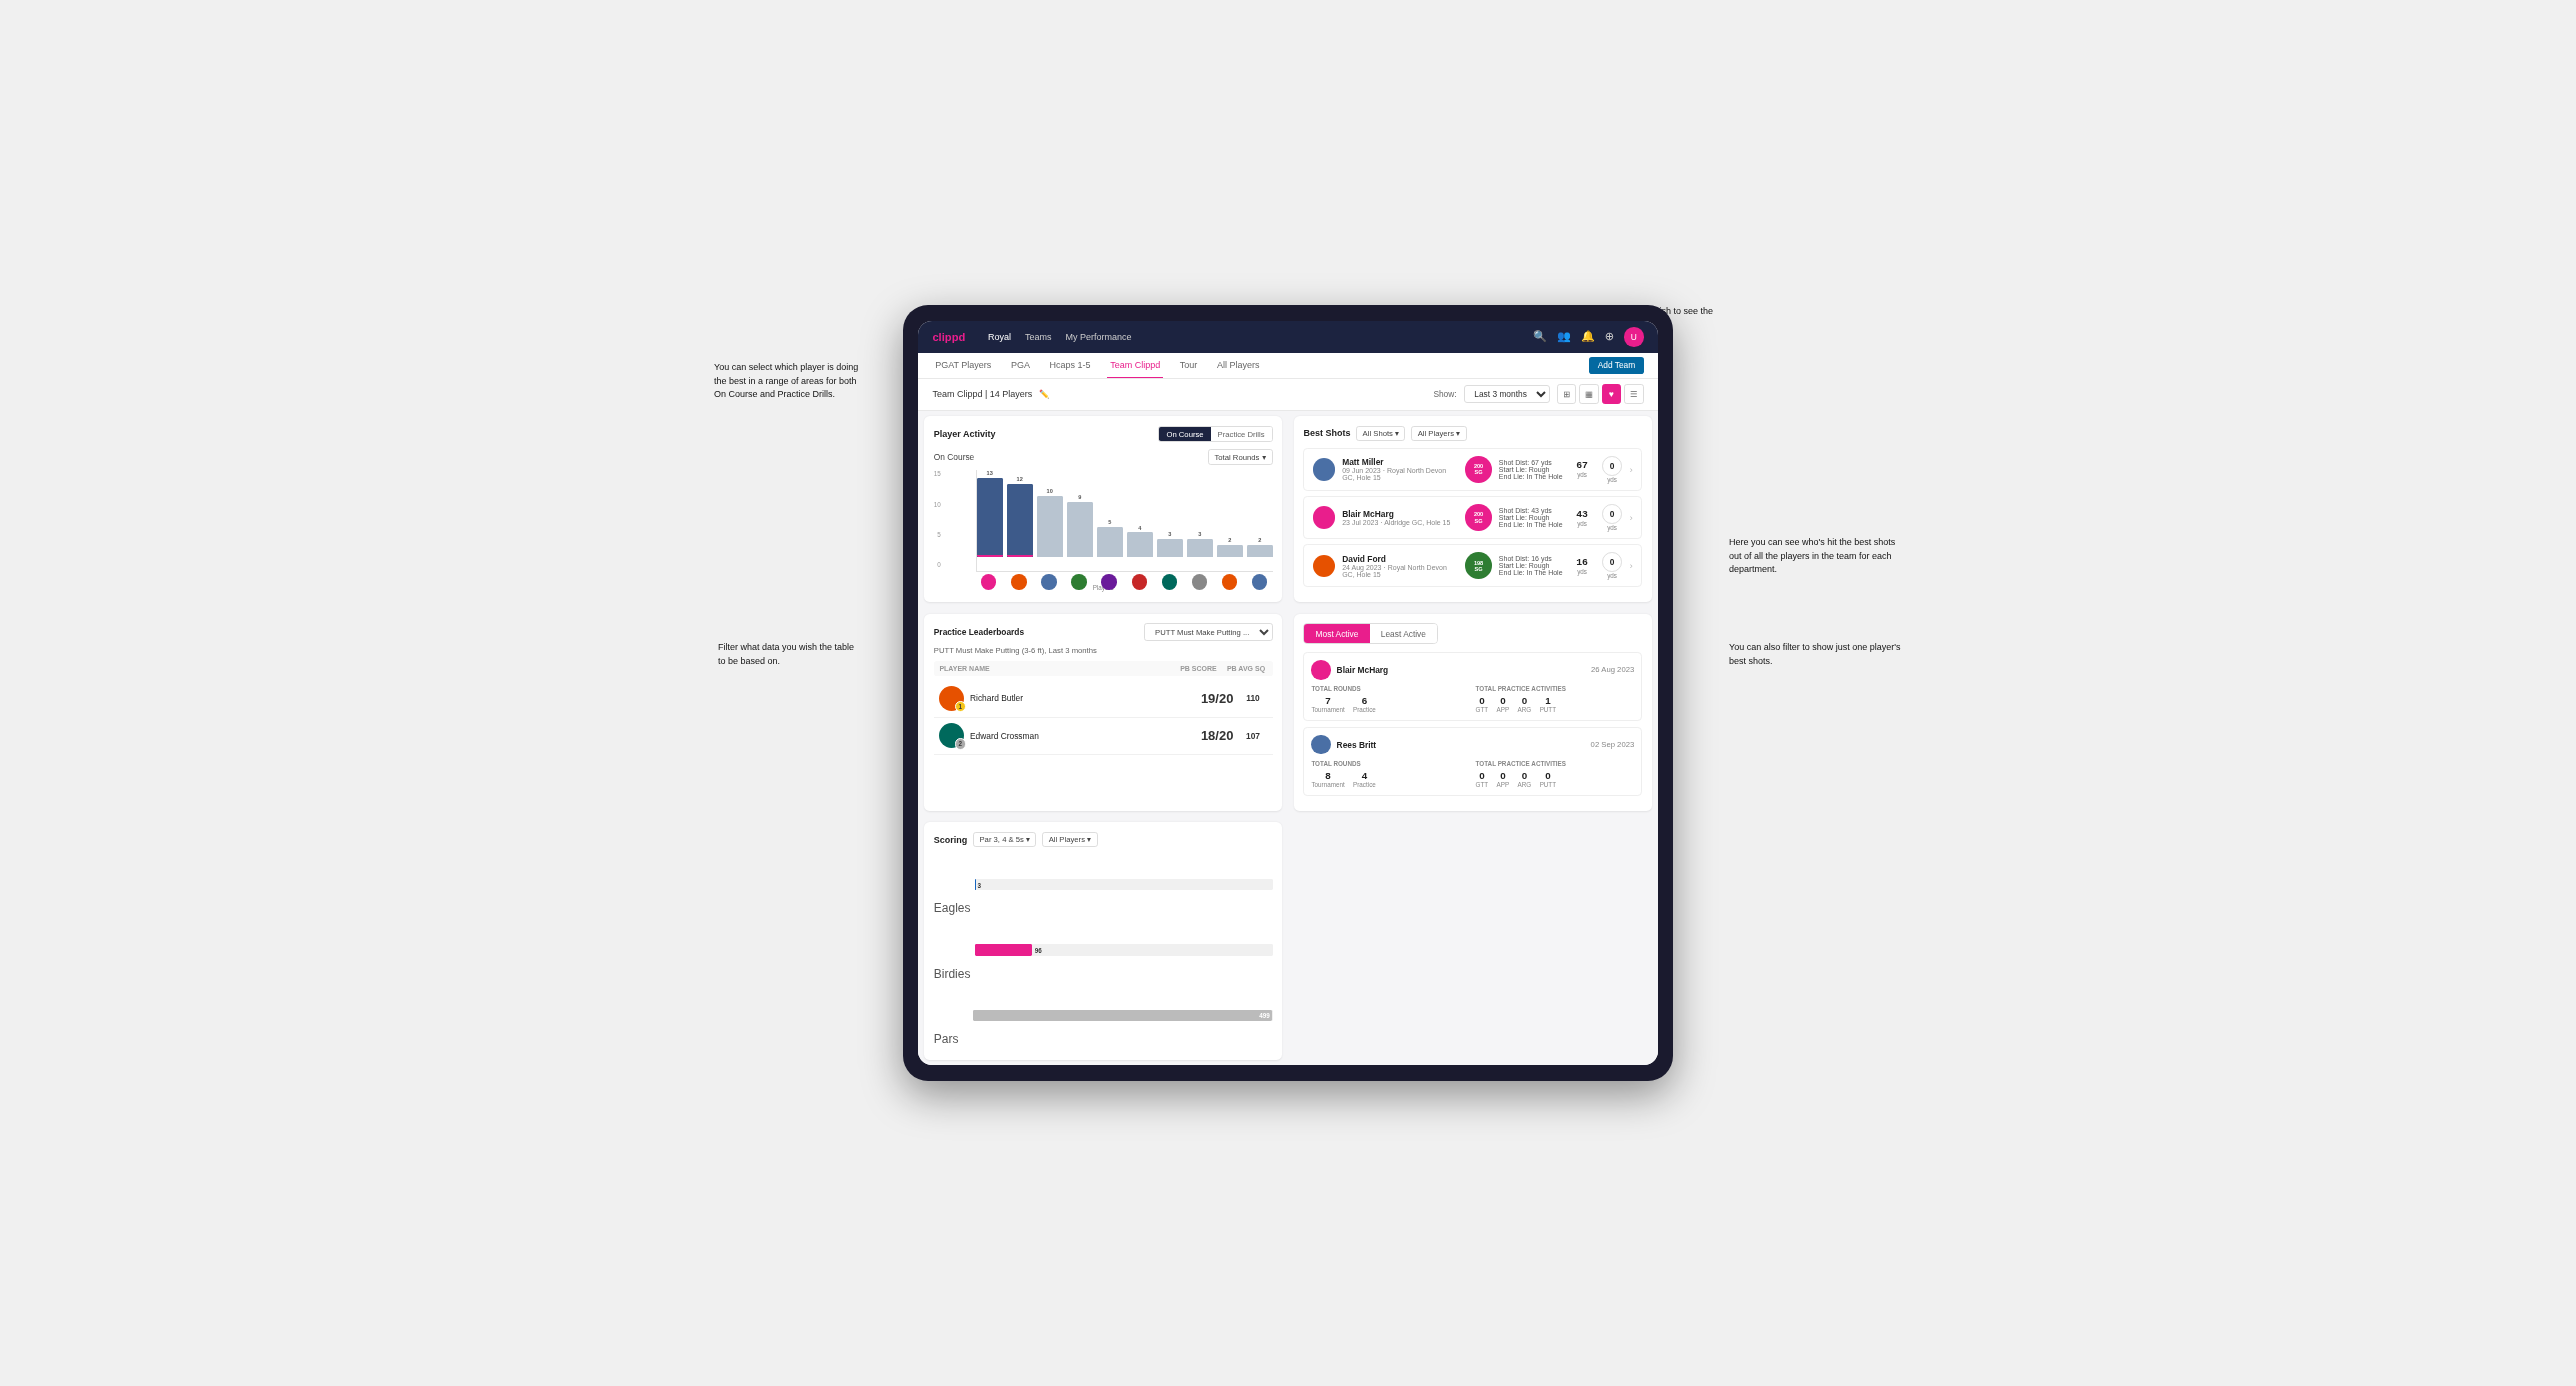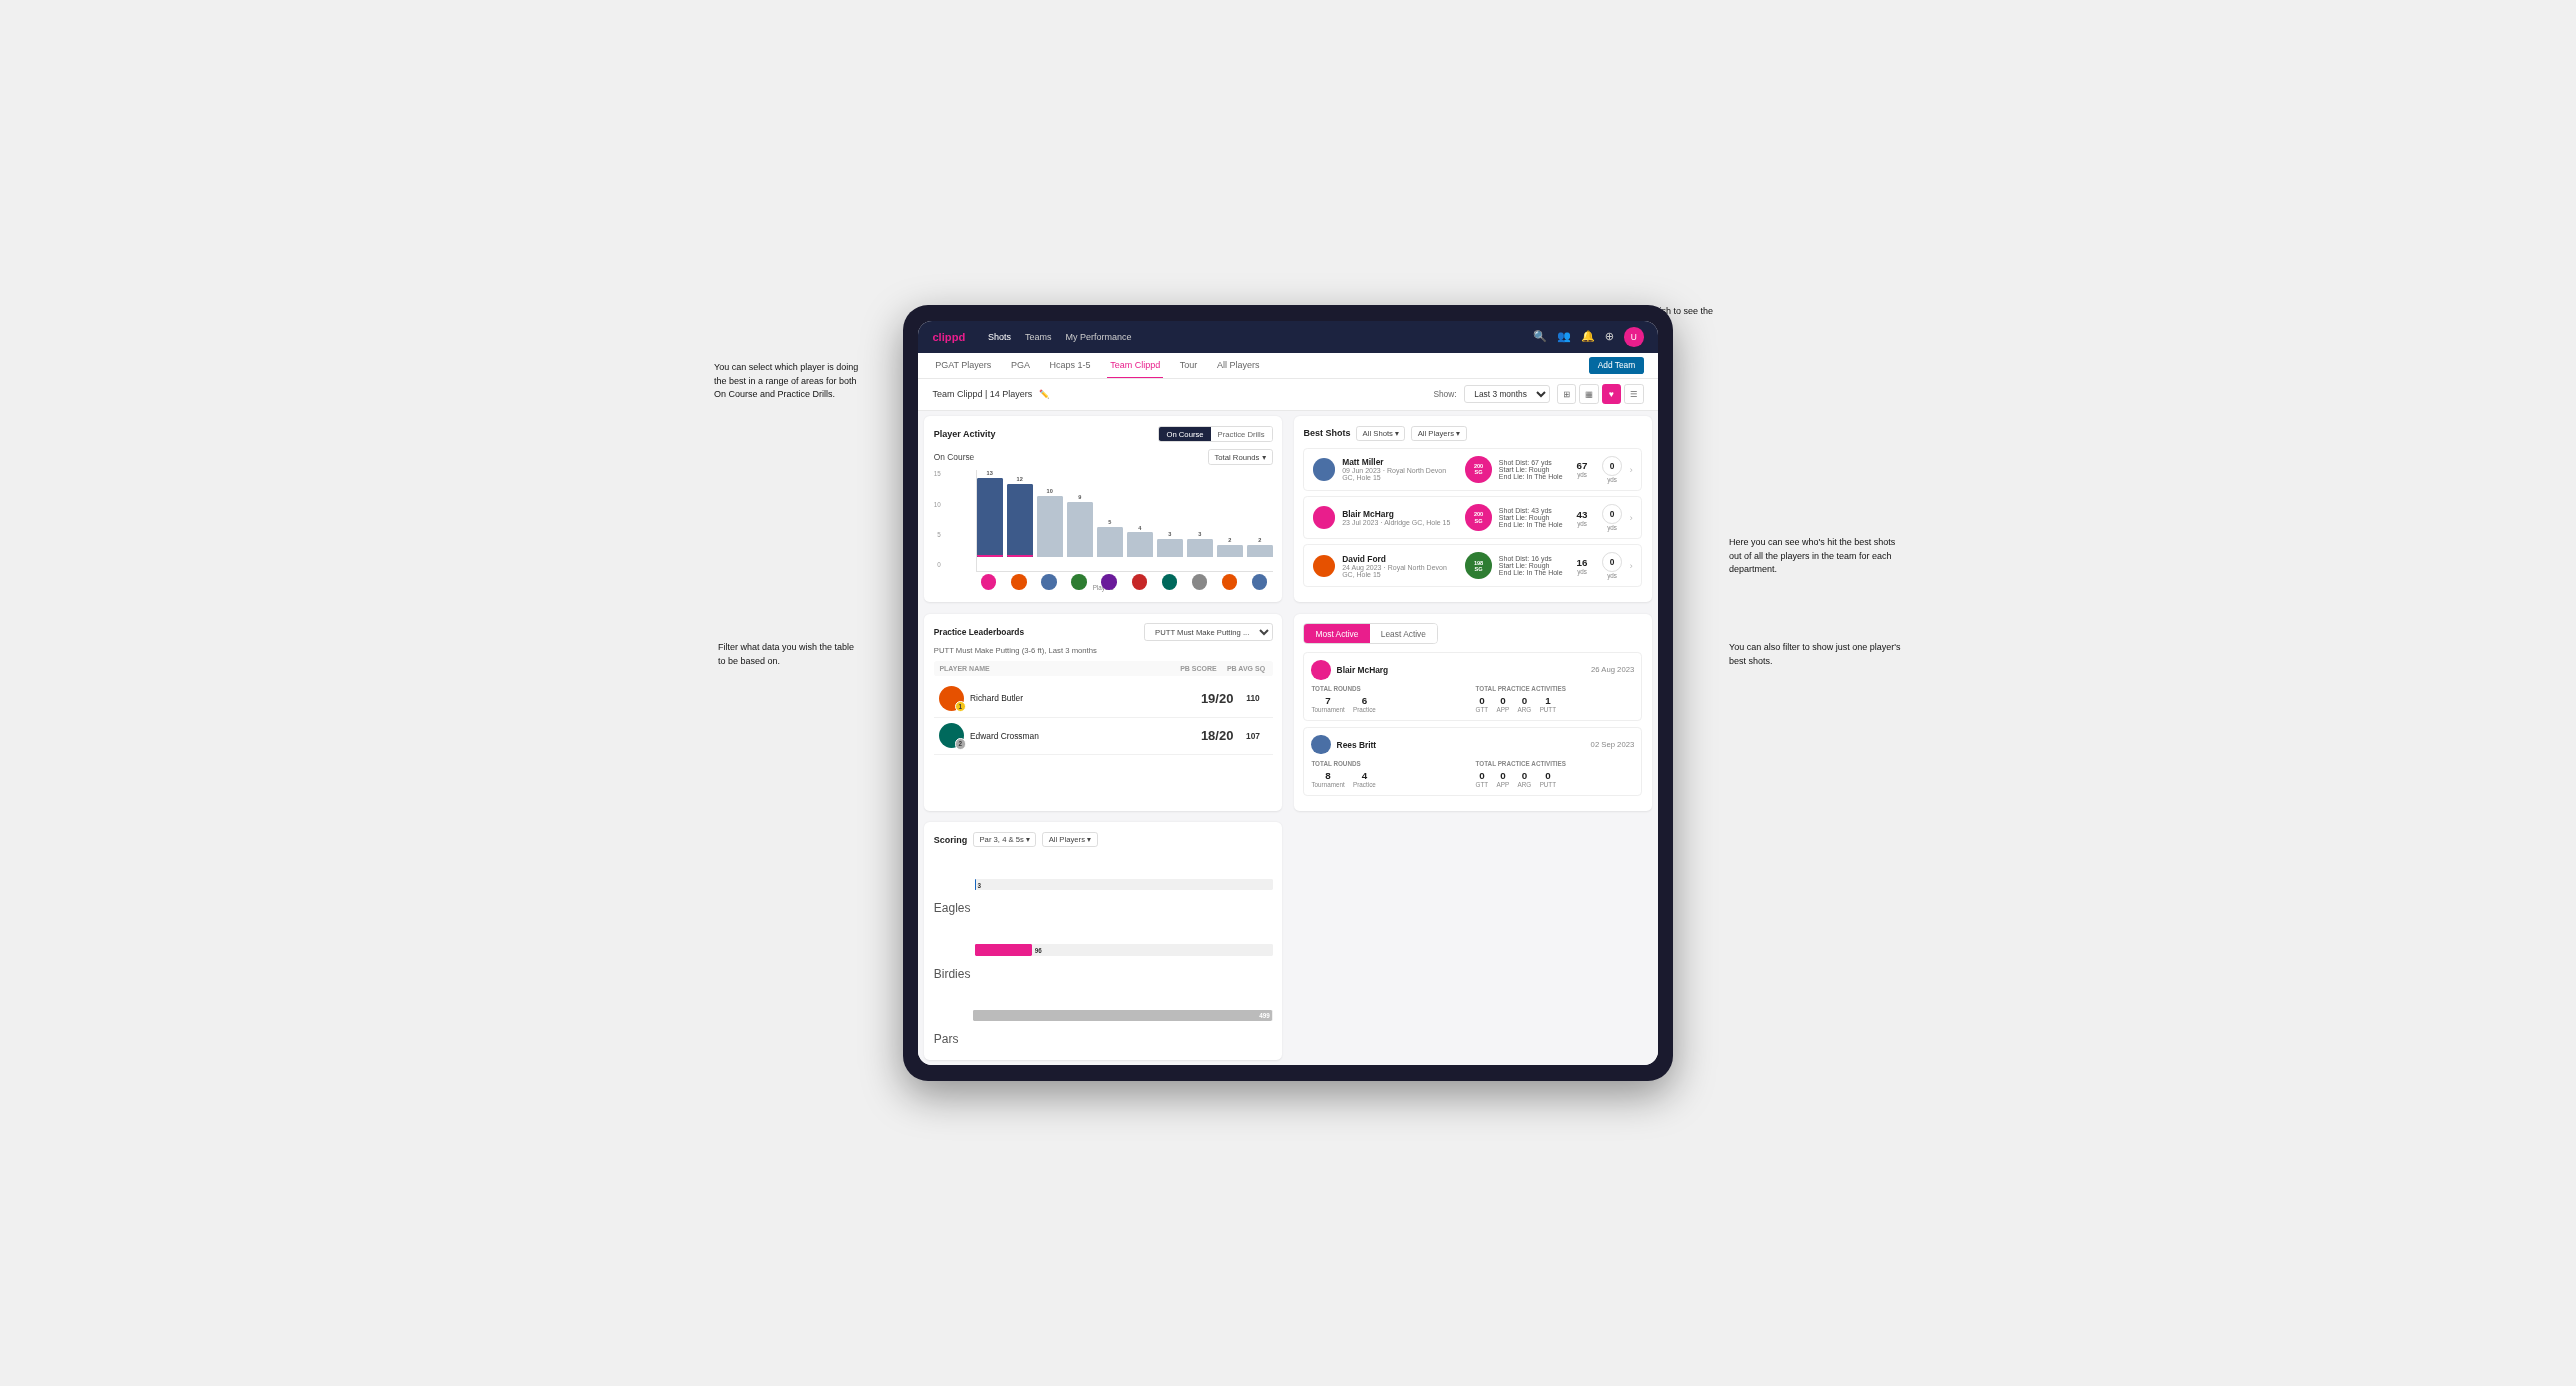--- a/index.html
+++ b/index.html
@@ -497,20 +497,21 @@
       display: flex;
       flex-direction: column;
       align-items: center;
       min-width: 25px;
     }
 
     .shot-stat-value {
       font-size: 9.8px;
       font-weight: 700;
       color: #222;
+      font-family: Liberation Mono, monospace;
     }
 
     .shot-stat-unit {
       font-size: 6.3px;
       color: #888;
     }
 
     .shot-stat-zero {
       display: flex;
       flex-direction: column;
@@ -841,21 +842,21 @@
   <div class="annotation annotation-mid-right">Here you can see who's hit the best shots out of all the players in the team for each department.</div>
 
   <div class="annotation annotation-bottom-right">You can also filter to show just one player's best shots.</div>
 
   <div class="tablet-frame">
     <div class="tablet-screen">
 
       <div class="nav-bar">
         <span class="nav-logo">clippd</span>
         <div class="nav-links">
-          <span class="nav-link active">Shots</span>
+          <span class="nav-link active">Royal</span>
           <span class="nav-link">Teams</span>
           <span class="nav-link">My Performance</span>
         </div>
         <div class="nav-icons">
           <span class="nav-icon">🔍</span>
           <span class="nav-icon">👥</span>
           <span class="nav-icon">🔔</span>
           <span class="nav-icon">⊕</span>
           <div class="avatar-circle">U</div>
         </div>

